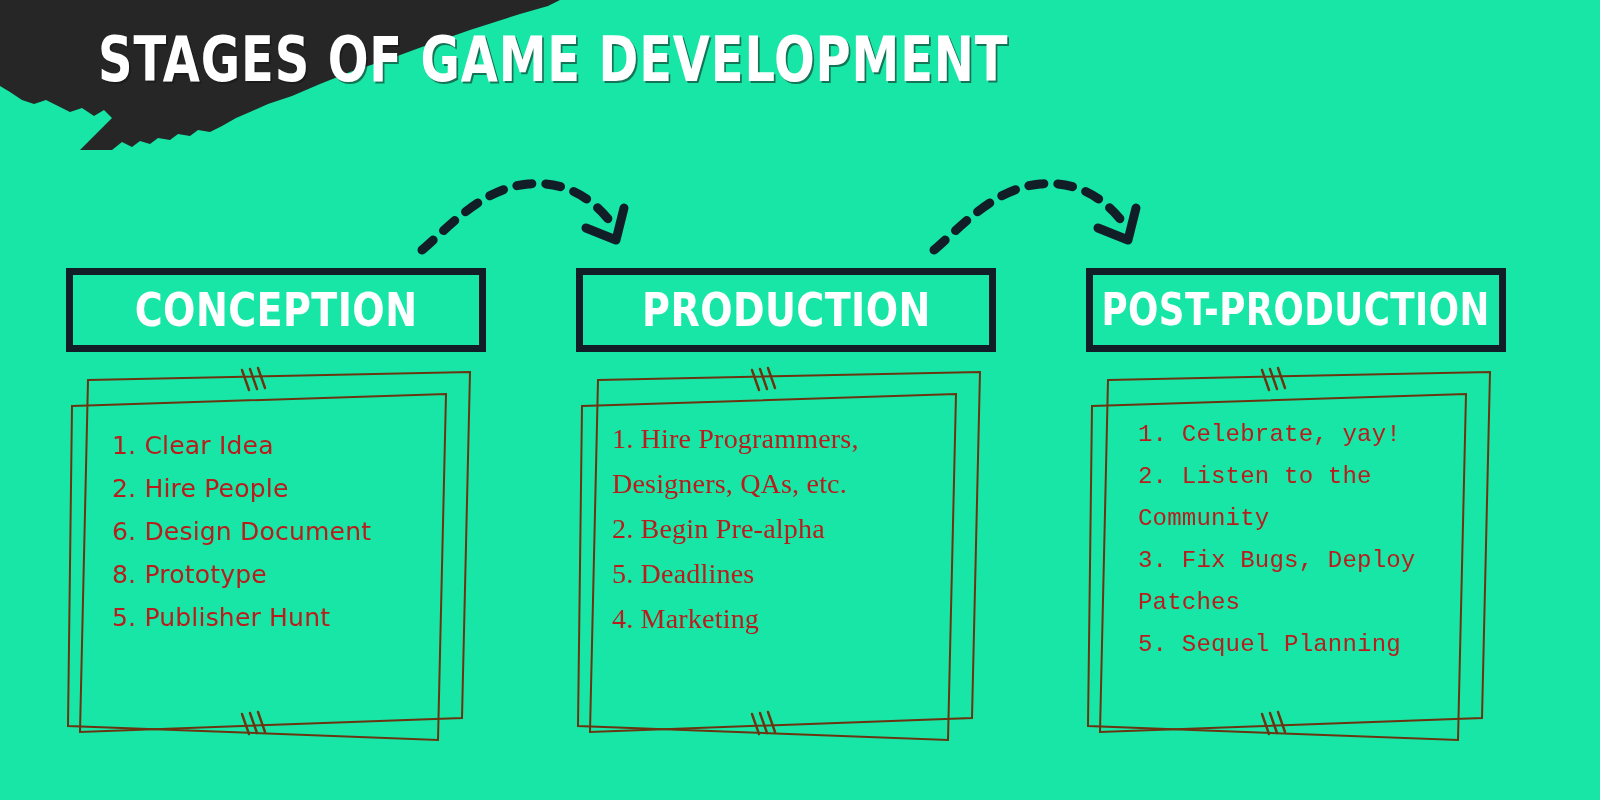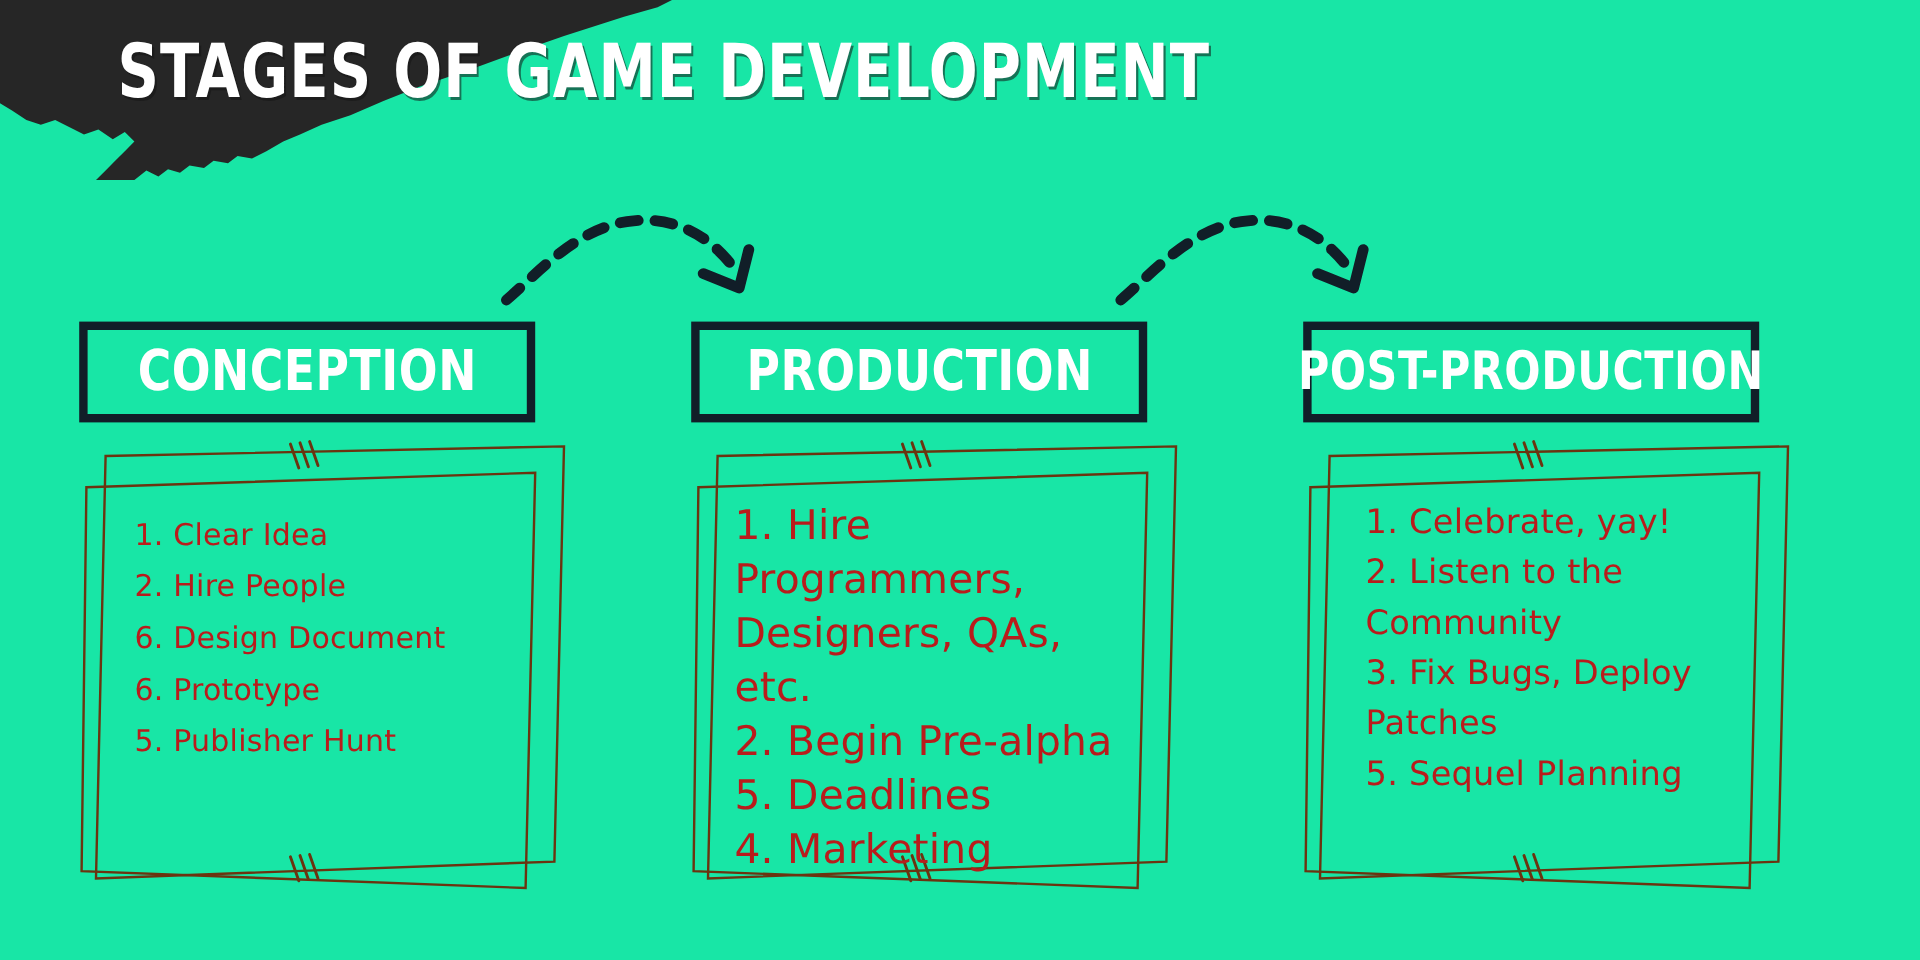--- a/index.html
+++ b/index.html
@@ -54,21 +54,21 @@
     position: absolute;
     left: 0;
     top: 0;
     width: 1600px;
     height: 800px;
   }
 
   .stage-col {
     position: absolute;
     top: 268px;
-    width: 380px;
+    width: 420px;
     border-radius: 21px;
   }
   .stage-col.col-0 { left: 66px; }
   .stage-col.col-1 { left: 576px; }
   .stage-col.col-2 { left: 1070px; margin-left: 16px; }
 
   
   .stage-header {
     position: relative;
     height: 84px;
@@ -120,23 +120,23 @@
   }
   .stage-list li {
     font-family: "DejaVu Sans", sans-serif;
     font-size: 25px;
     line-height: 43px;
     color: #b91c1c;
     letter-spacing: 0.2px;
     white-space: normal;
   }
   .stage-col.col-1 .stage-list { left: 36px; top: 48px; width: 345px; }
-  .stage-col.col-1 .stage-list li { font-size: 34px; line-height: 45px; }
+  .stage-col.col-1 .stage-list li { font-size: 28px; line-height: 45px; font-family: Liberation Serif, serif; }
   .stage-col.col-2 .stage-list { left: 52px; top: 46px; width: 335px; }
-  .stage-col.col-2 .stage-list li { font-size: 28px; line-height: 42px; }
+  .stage-col.col-2 .stage-list li { font-size: 24px; line-height: 42px; font-family: Liberation Mono, monospace; }
 
   
   .arrow-svg {
     position: absolute;
     pointer-events: none;
   }
   .arrow-0 { left: 400px; top: 158px; width: 250px; height: 110px; }
   .arrow-1 { left: 912px; top: 158px; width: 250px; height: 110px; }
 </style>
 </head>
@@ -174,21 +174,21 @@
               <path d="M192,0 L199,20"></path>
             <path d="M176,346 L183,366"></path>
               <path d="M184,345 L191,365"></path>
               <path d="M192,344 L199,364"></path>
           </g>
         </svg>
         <ul class="stage-list">
           <li>1. Clear Idea</li>
           <li>2. Hire People</li>
           <li>6. Design Document</li>
-          <li>6. Prototype</li>
+          <li>8. Prototype</li>
           <li>5. Publisher Hunt</li>
         </ul>
       </div>
     </div>
 
     <div class="stage-col col-1">
       <div class="stage-header">
         <span class="stage-header-label">PRODUCTION</span>
       </div>
       <div class="sketch-wrap">

